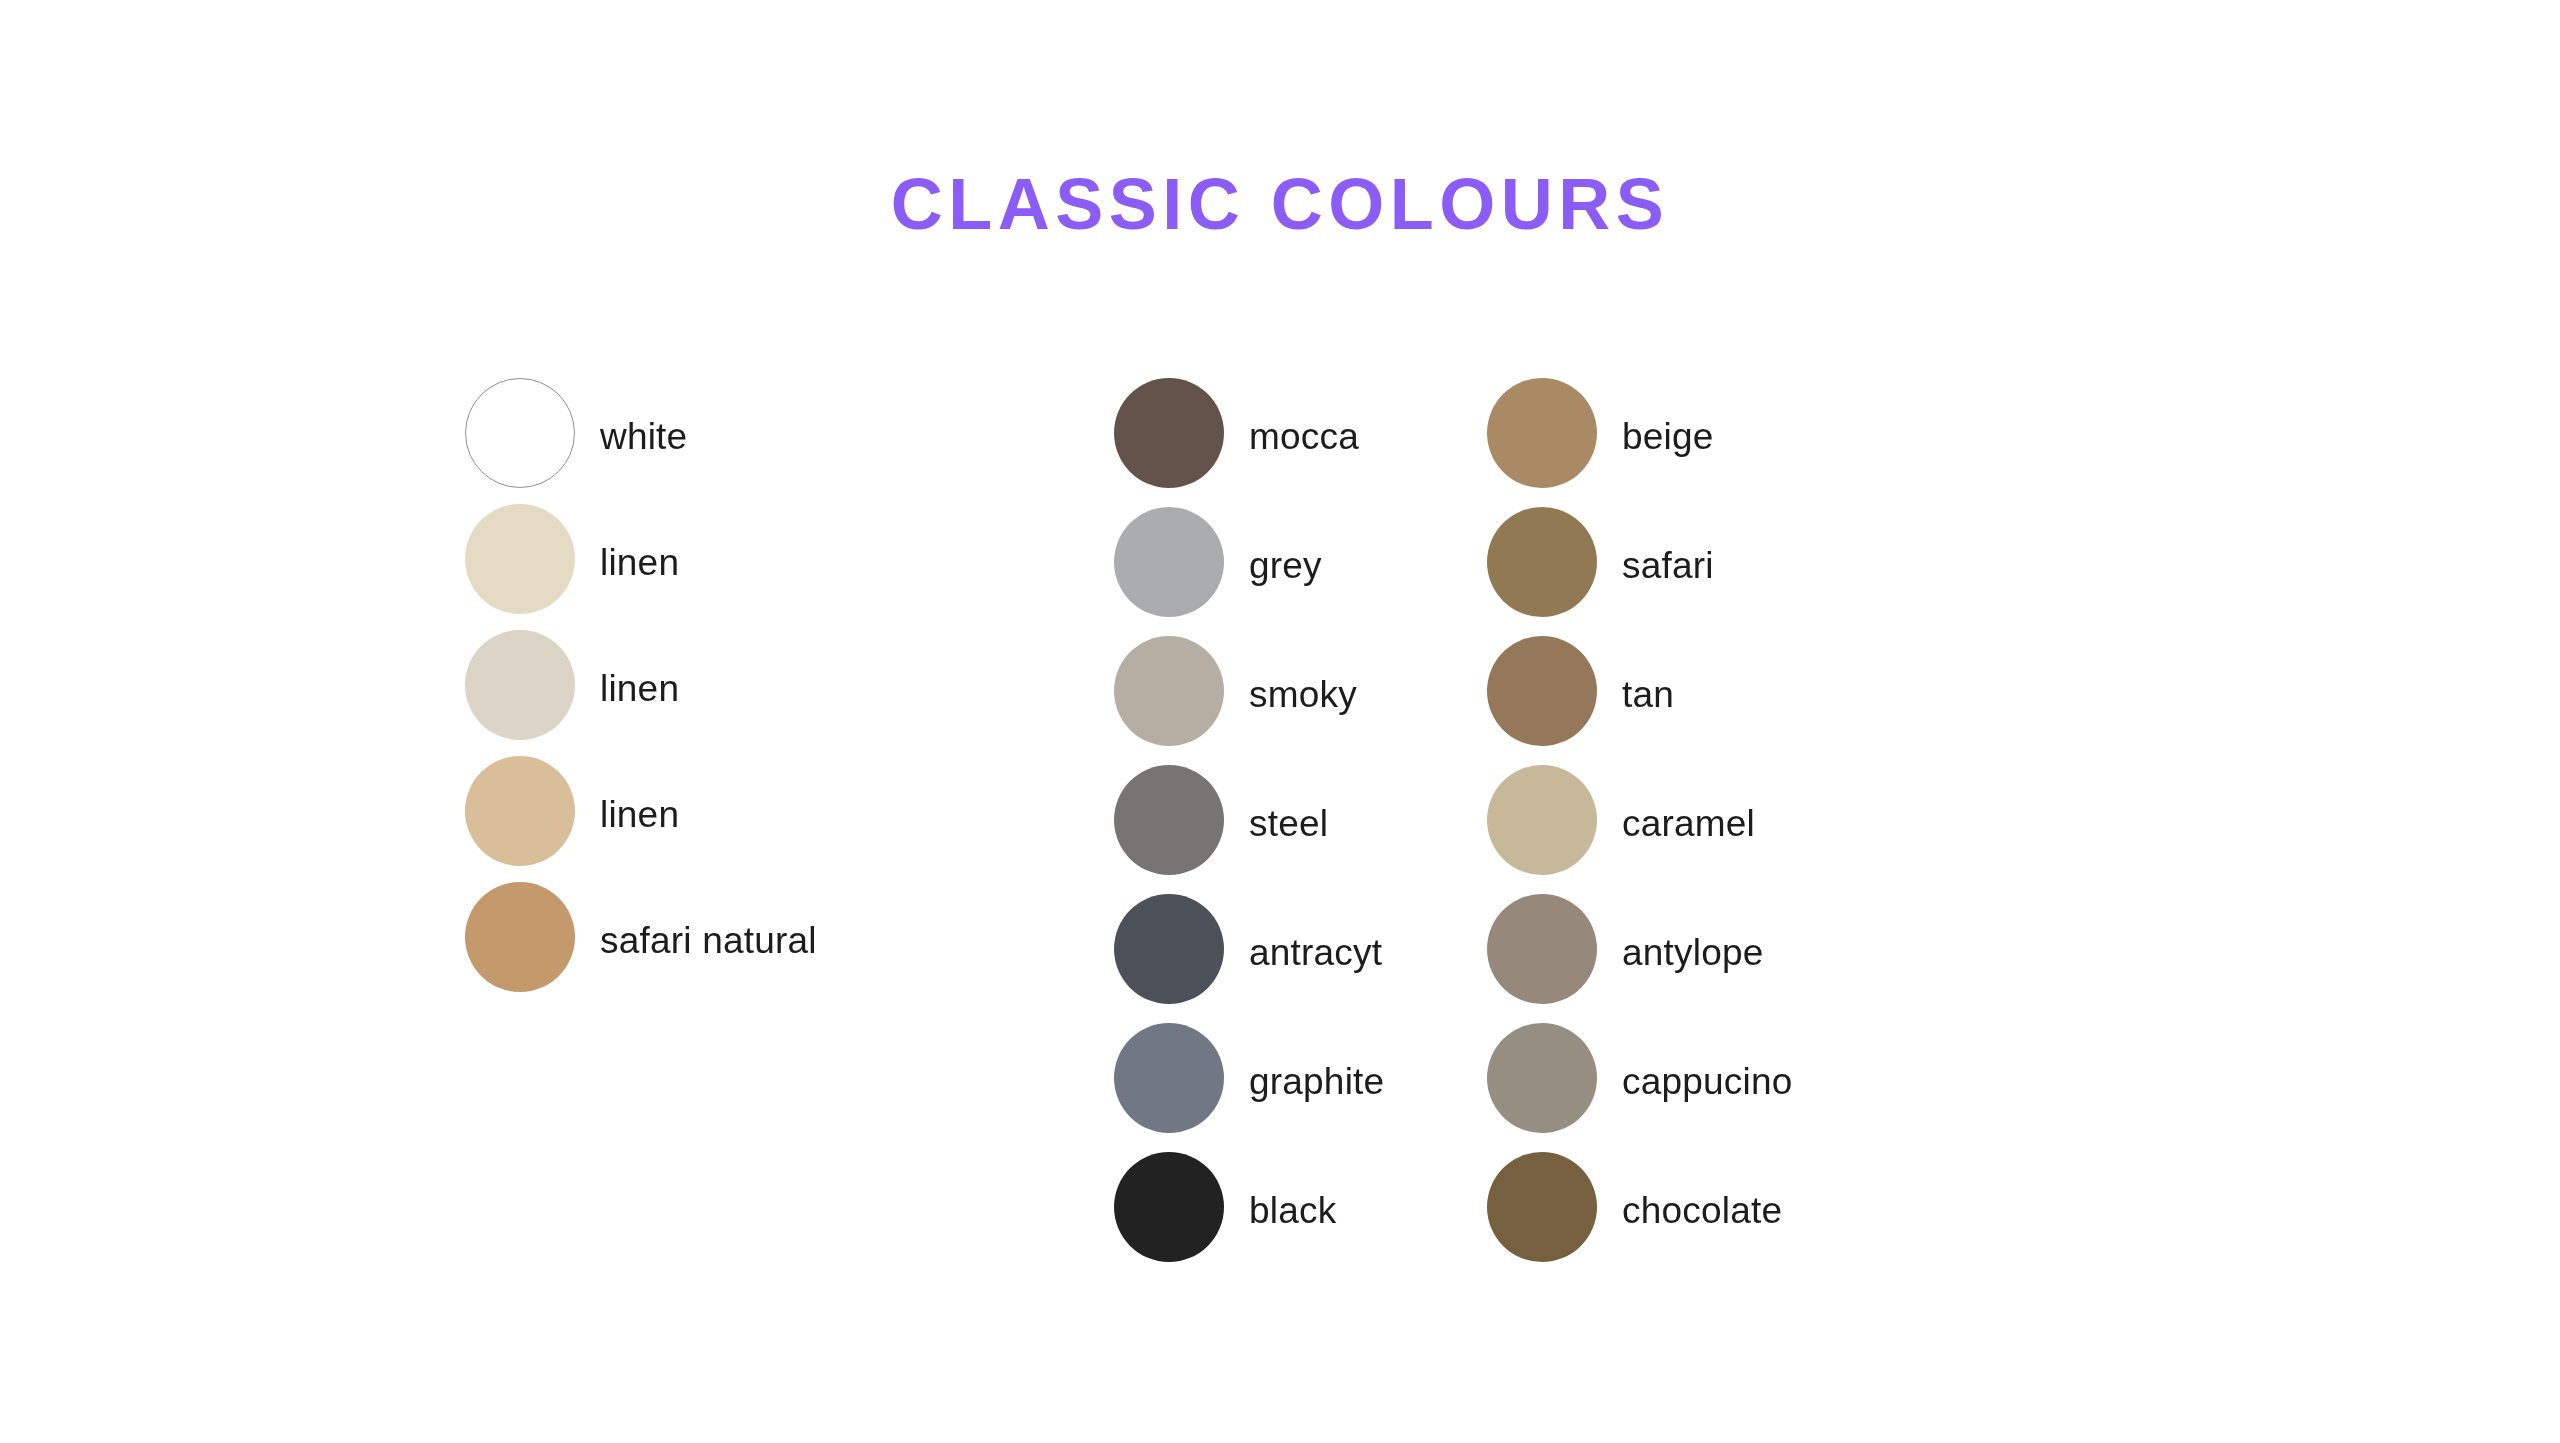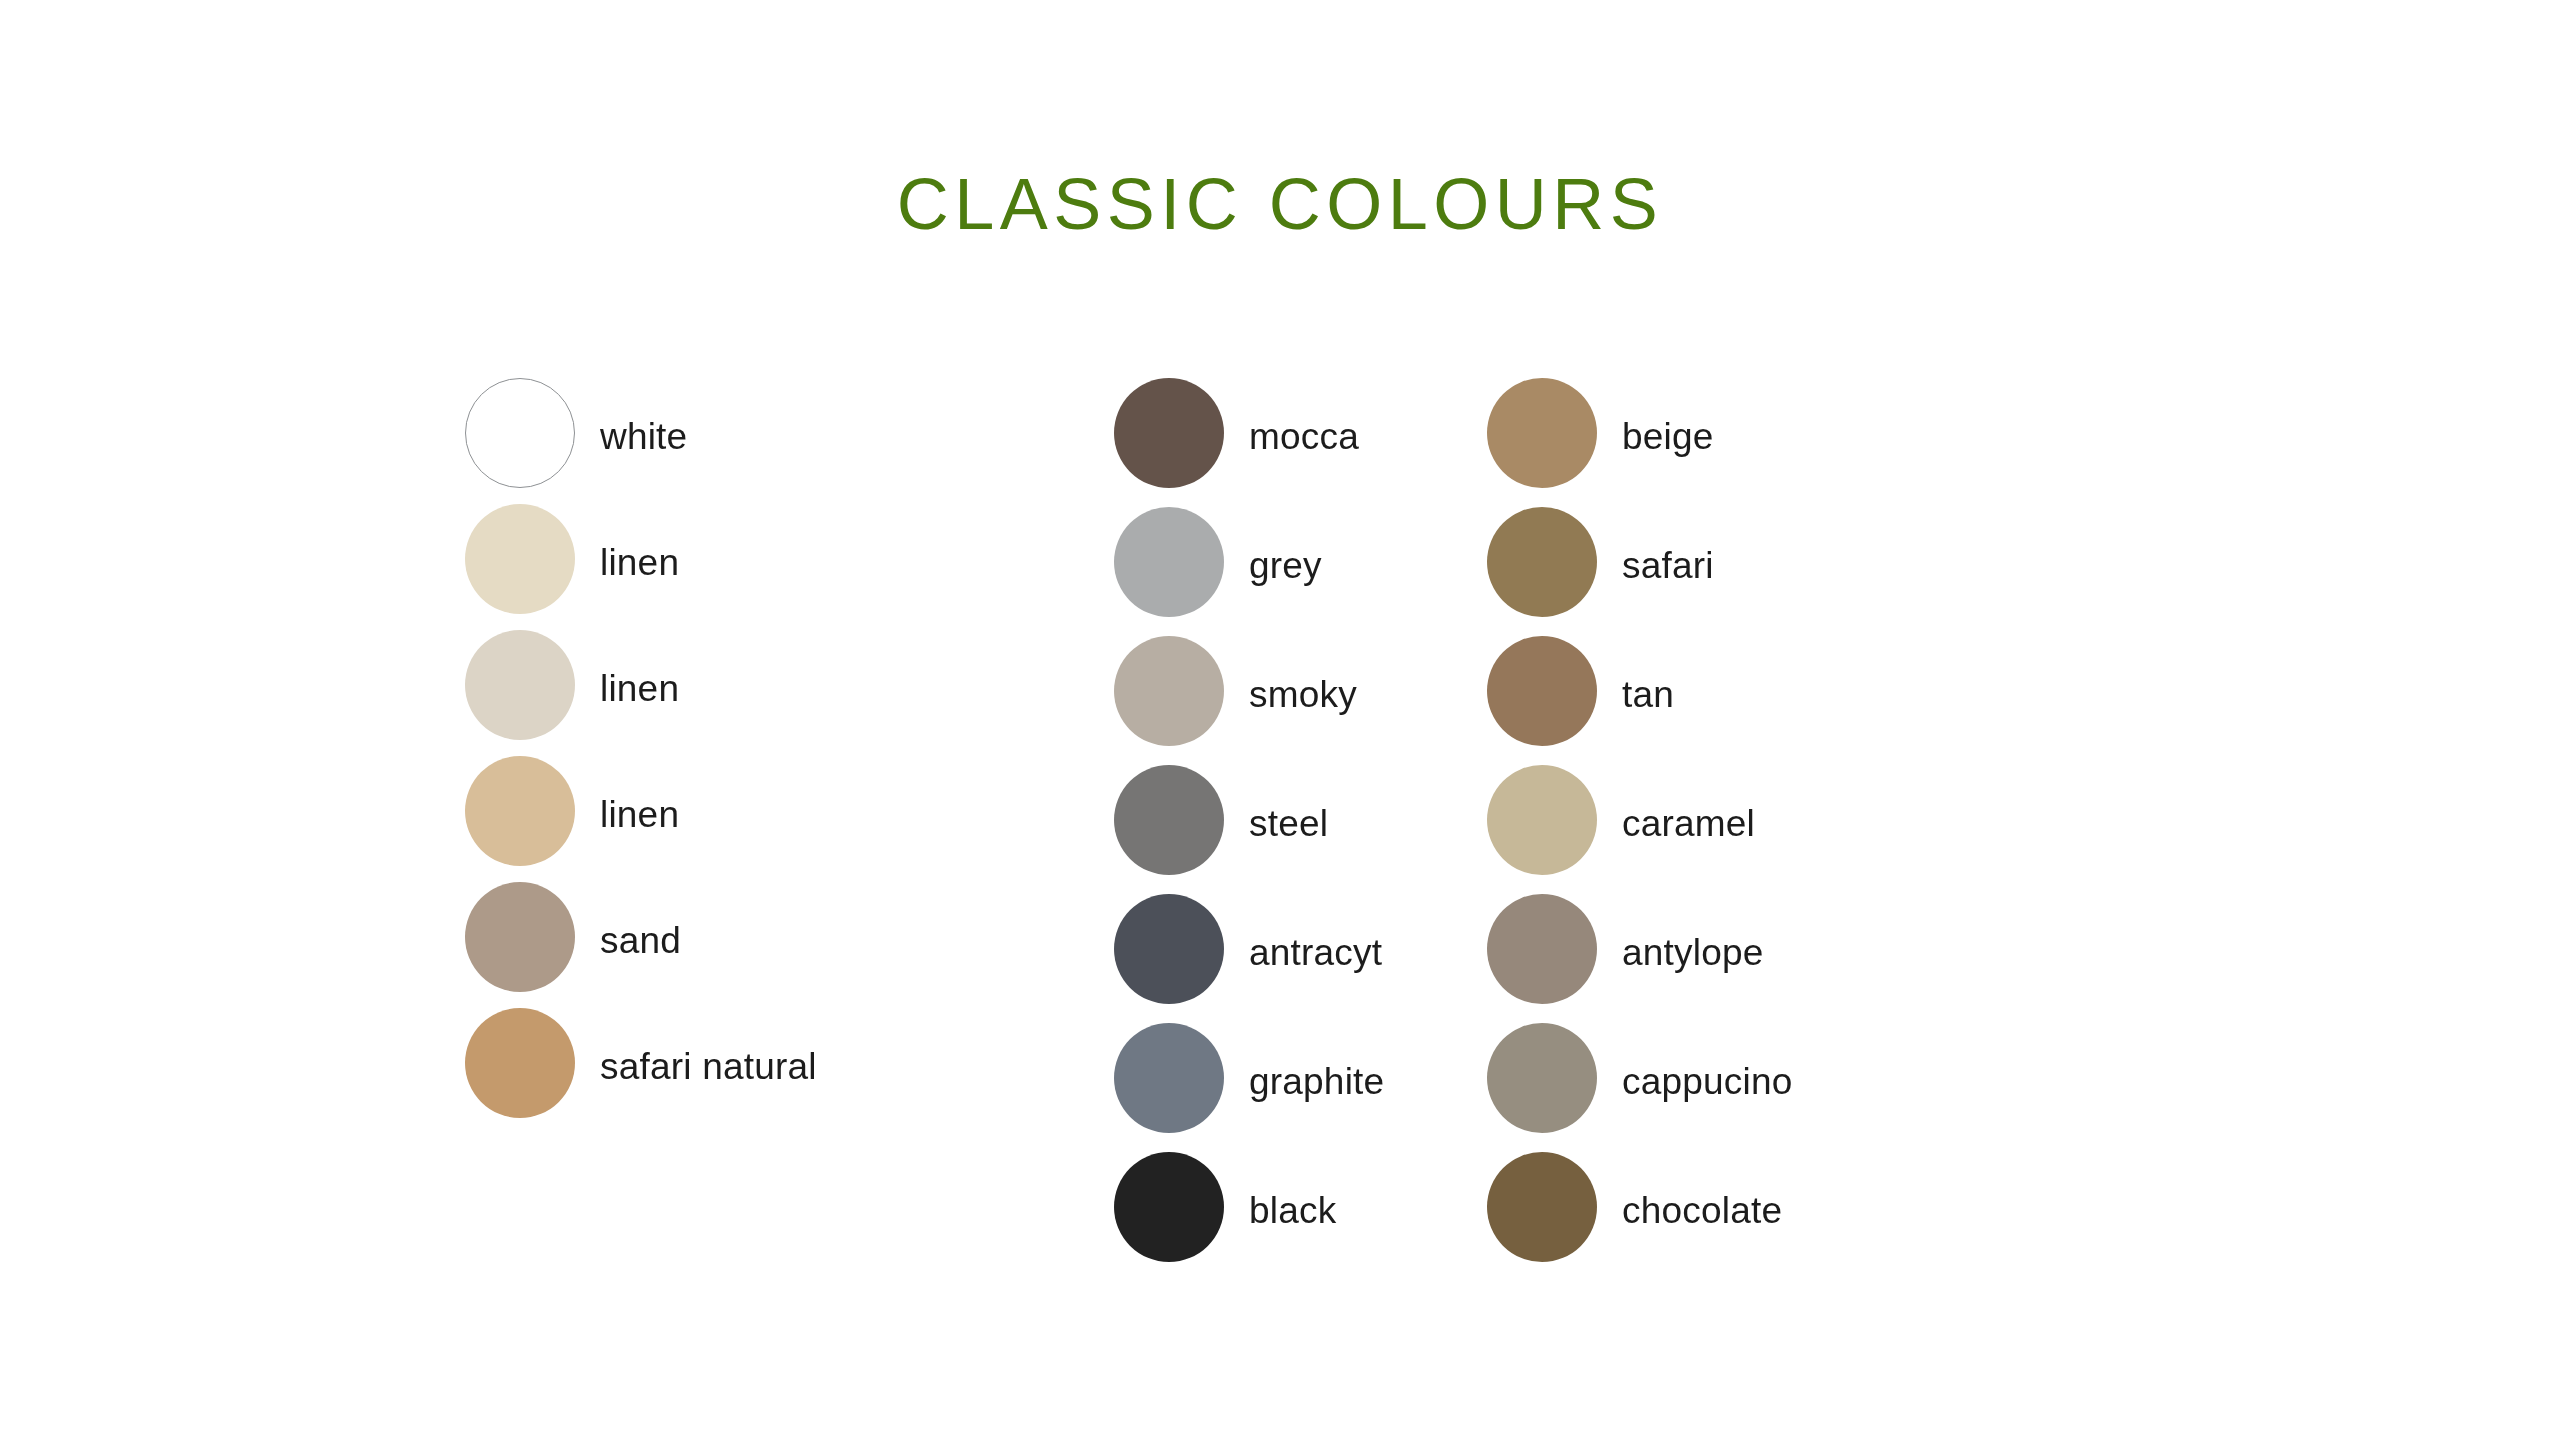--- a/index.html
+++ b/index.html
@@ -25,23 +25,23 @@
 
   
   .title {
     position: absolute;
     top: 168px;
     left: 0;
     width: 2560px;
     text-align: center;
     font-family: "Liberation Sans", sans-serif;
     font-size: 72px;
-    font-weight: 400;
+    font-weight: 700;
     letter-spacing: 5.5px;
-    color: #4d7c0f;
+    color: #8b5cf6;
     line-height: 1;
     white-space: nowrap;
   }
 
   
   .palette {
     position: absolute;
     top: 378px;
     left: 465px;
     width: 1700px;
@@ -110,24 +110,20 @@
         </div>
         <div class="swatch-row">
           <div class="dot" style="background: rgb(220, 212, 198);"></div>
           <div class="swatch-label">linen</div>
         </div>
         <div class="swatch-row">
           <div class="dot" style="background: rgb(216, 190, 153);"></div>
           <div class="swatch-label">linen</div>
         </div>
         <div class="swatch-row">
-          <div class="dot" style="background: rgb(173, 154, 137);"></div>
-          <div class="swatch-label">sand</div>
-        </div>
-        <div class="swatch-row">
           <div class="dot" style="background: rgb(196, 154, 108);"></div>
           <div class="swatch-label">safari natural</div>
         </div>
       </div>
       <div class="column col-2">
         <div class="swatch-row">
           <div class="dot" style="background: rgb(100, 83, 74);"></div>
           <div class="swatch-label">mocca</div>
         </div>
         <div class="swatch-row">

